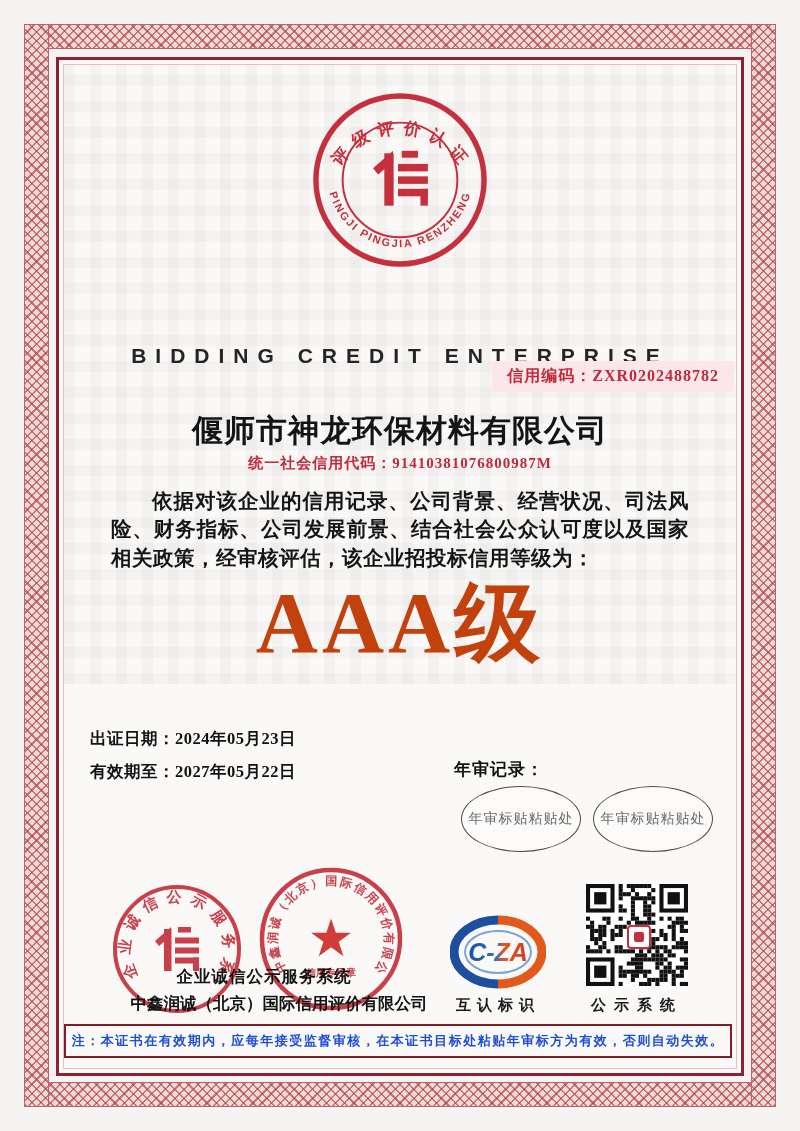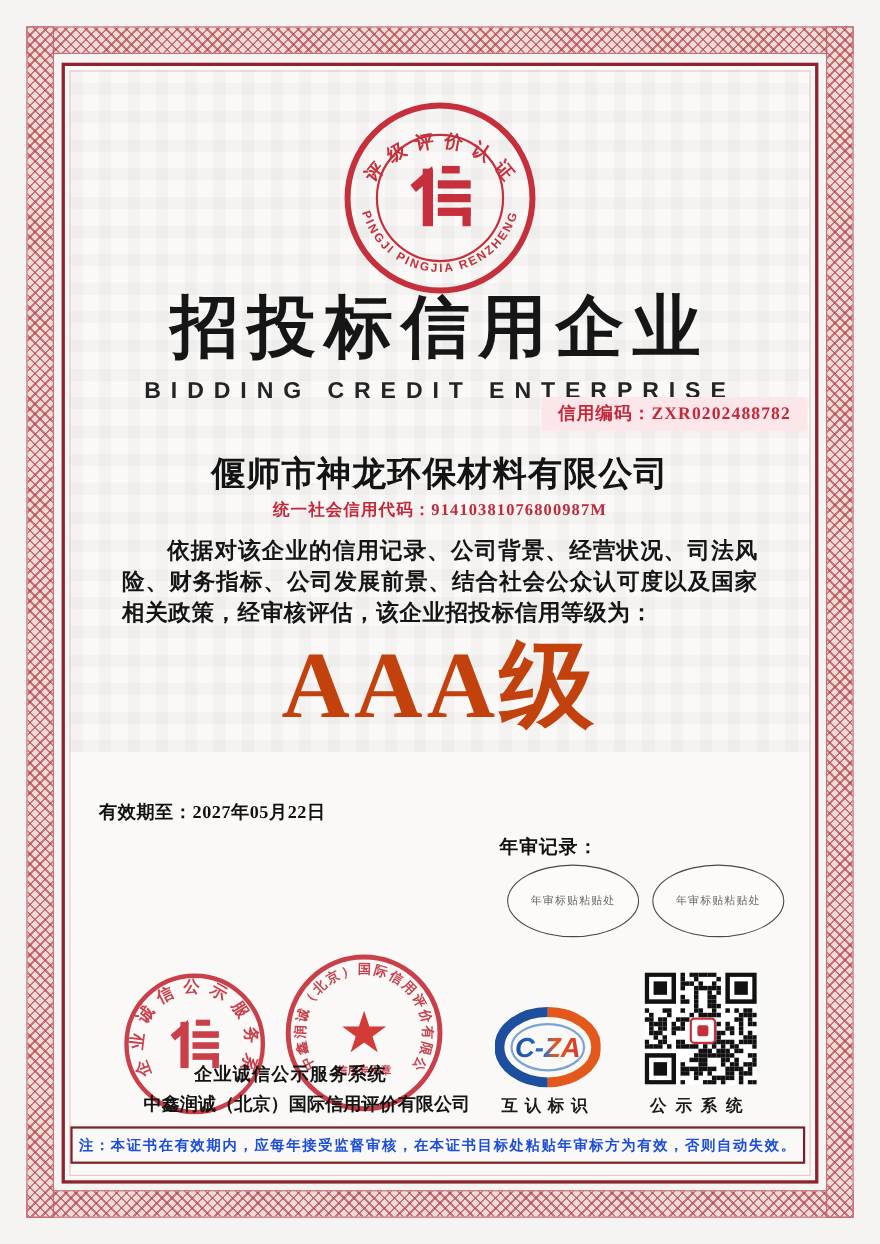--- a/index.html
+++ b/index.html
@@ -80,21 +80,21 @@
   .fields{left:26px;top:664px;font-size:16.5px;font-weight:700;color:#111;}
   .field-row{margin-bottom:10.5px;white-space:nowrap;letter-spacing:.5px;}
 
   .annual-label{left:390px;top:694px;font-size:17px;font-weight:700;color:#111;letter-spacing:1px;}
   .oval{
     width:118px;height:64px;border:1.5px solid #4a4a4a;border-radius:50%;
     display:flex;align-items:center;justify-content:center;background:rgba(255,255,255,.35);
   }
   .oval-1{left:397px;top:722px;}
   .oval-2{left:529px;top:722px;}
-  .oval span{font-size:10px;color:#6a6a6a;letter-spacing:1px;}
+  .oval span{font-size:14px;color:#6a6a6a;letter-spacing:1px;}
 
   
   .stamp-left{left:45px;top:815px;width:136px;height:136px;opacity:.92;}
   .stamp-right{left:192px;top:800px;width:150px;height:150px;opacity:.92;}
   .service-text{left:20px;width:360px;top:902px;text-align:center;
     font-size:16.5px;font-weight:900;color:#131313;letter-spacing:1px;white-space:nowrap;}
   .agency-text{left:0px;width:430px;top:929px;text-align:center;
     font-size:16.5px;font-weight:900;color:#131313;white-space:nowrap;}
 
   .cza{left:386px;top:850px;width:96px;height:78px;}
@@ -151,33 +151,33 @@
         <polygon points="6,32 38,4 38,22 14,42"></polygon>
         <rect x="24" y="8" width="15" height="84"></rect>
         <rect x="52" y="4" width="26" height="11"></rect>
         <rect x="46" y="25" width="48" height="12"></rect>
         <rect x="46" y="45" width="48" height="12"></rect>
         <rect x="46" y="65" width="48" height="12"></rect>
         <rect x="82" y="65" width="12" height="27"></rect>
       </g>
     </svg>
 
-    <div class="title">招投标信用企业</div>
     <div class="subtitle">BIDDING CREDIT ENTERPRISE</div>
 
     <div class="badge"><span>信用编码：</span><span>ZXR0202488782</span></div>
 
     <div class="company">偃师市神龙环保材料有限公司</div>
     <div class="uscc">统一社会信用代码：91410381076800987M</div>
 
     <div class="body-par">依据对该企业的信用记录、公司背景、经营状况、司法风险、财务指标、公司发展前景、结合社会公众认可度以及国家相关政策，经审核评估，该企业招投标信用等级为：</div>
 
     <div class="grade">AAA级</div>
 
     <div class="fields">
+      <div class="field-row"><span>出证日期：</span><span>2024年05月23日</span></div>
       <div class="field-row"><span>有效期至：</span><span>2027年05月22日</span></div>
     </div>
 
     <div class="annual-label">年审记录：</div>
     <div class="oval oval-1">
       <span>年审标贴粘贴处</span>
     </div>
     <div class="oval oval-2">
       <span>年审标贴粘贴处</span>
     </div>

